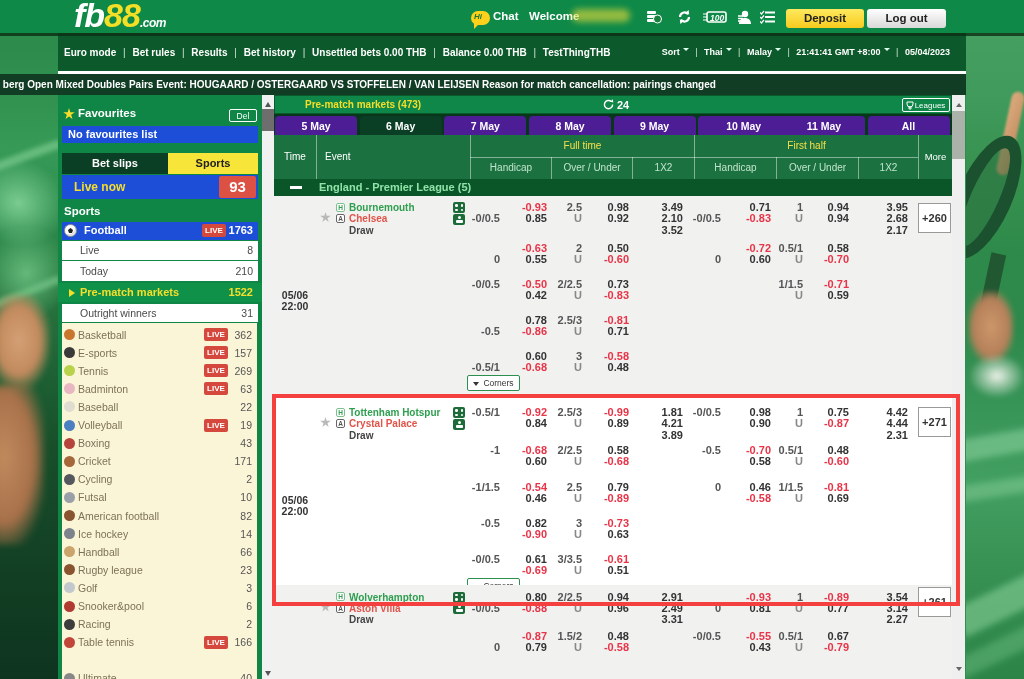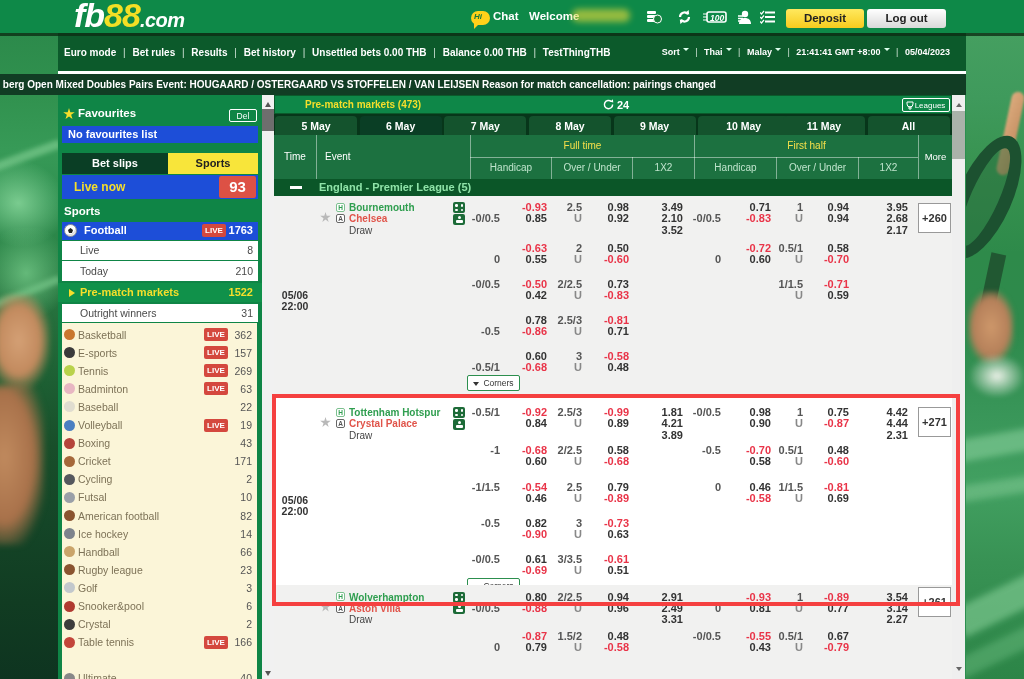--- a/index.html
+++ b/index.html
@@ -20,21 +20,21 @@
 #bgr .slv{position:absolute;left:4px;top:322px;width:54px;height:42px;background:radial-gradient(ellipse,rgba(246,246,240,.95),rgba(230,230,225,0) 75%);filter:blur(2px)}
 #bgr .st1{position:absolute;left:-10px;top:400px;width:90px;height:22px;background:rgba(160,225,175,.45);transform:rotate(-10deg);filter:blur(3px)}
 #bgr .st2{position:absolute;left:-10px;top:447px;width:90px;height:16px;background:rgba(150,215,165,.4);transform:rotate(-9deg);filter:blur(3px)}
 #bgr .st3{position:absolute;left:-12px;top:555px;width:96px;height:30px;background:rgba(150,220,165,.5);transform:rotate(-26deg);filter:blur(3px)}
 #bgr .st4{position:absolute;left:-12px;top:606px;width:96px;height:20px;background:rgba(120,200,140,.38);transform:rotate(-26deg);filter:blur(3px)}
 
 #band{position:absolute;left:0;top:33px;width:1024px;height:3px;background:rgba(12,45,20,.8);z-index:9}
 #top{position:absolute;left:0;top:0;width:1024px;height:33px;background:#0e8948}
 #logo{position:absolute;left:74px;top:-4px;font-style:italic;font-weight:bold;font-size:34px;letter-spacing:-1px;color:#fff}
 #logo b{color:#f3df25}
-#logo i{font-size:20px;letter-spacing:-0.5px}
+#logo i{font-size:12px;letter-spacing:-0.5px}
 .tbt{position:absolute;top:0;height:33px;line-height:33px;color:#fff;font-size:11.5px;font-weight:bold}
 #chat{position:absolute;left:471px;top:11px;width:19px;height:14px;background:#ffd11a;border-radius:7px}
 #chat:after{content:"";position:absolute;left:3px;top:12px;border:3px solid transparent;border-top-color:#ffd11a;border-left-color:#ffd11a}
 #chat b{position:absolute;left:3px;top:1px;font-size:8px;color:#1a7a3c;font-style:italic}
 #wnick{position:absolute;left:572px;top:9px;width:58px;height:13px;background:#ddd63c;border-radius:6px;filter:blur(3px);opacity:.65}
 .ticn{position:absolute;top:10px;fill:#fff}
 #dep{position:absolute;left:786px;top:9px;width:78px;height:19px;background:linear-gradient(#ffe95e,#f7cb1e);border-radius:3px;color:#222;font-size:11.5px;font-weight:bold;text-align:center;line-height:19px}
 #out{position:absolute;left:867px;top:9px;width:79px;height:19px;background:linear-gradient(#ffffff,#d9d9d9);border-radius:3px;color:#222;font-size:11.5px;font-weight:bold;text-align:center;line-height:19px}
 
 #menu{position:absolute;left:58px;top:33px;width:908px;height:41px;background:#0c5a2b;border-bottom:3px solid #fff;color:#fff}
@@ -85,39 +85,39 @@
 #sscroll .th{position:absolute;left:0;top:14px;width:12px;height:22px;background:#6e6e6e}
 
 #main{position:absolute;left:274px;top:95px;width:678px;height:584px;background:#f1f1f0;overflow:hidden}
 #toolbar{position:absolute;left:0;top:0;width:678px;height:19px;background:#0e8748;border:1px solid #0b5a2b}
 #toolbar .tt{position:absolute;left:30px;top:0;color:#f6df2b;font-weight:bold;font-size:10px;line-height:18px}
 #toolbar .cnt24{position:absolute;left:342px;top:0;color:#fff;font-weight:bold;font-size:11px;line-height:18px}
 #toolbar .rf{position:absolute;left:328px;top:3px;width:11px;height:11px}
 #pickbtn{position:absolute;right:1px;top:2px;width:48px;height:14px;border:1px solid #fff;border-radius:2px;color:#fff;font-size:8px;text-align:center;line-height:13px;padding-left:8px}
 #pickbtn svg{position:absolute;left:3px;top:2px}
 #dtabs{position:absolute;left:0;top:19px;width:678px;height:21px;background:#07361a}
-.dtab{position:absolute;top:1.5px;height:19.5px;background:#14532d;border-radius:4px 4px 0 0;color:#fff;font-weight:bold;font-size:10.5px;text-align:center;line-height:20px}
+.dtab{position:absolute;top:1.5px;height:19.5px;background:#4c1d95;border-radius:4px 4px 0 0;color:#fff;font-weight:bold;font-size:10.5px;text-align:center;line-height:20px}
 .dtab.sel{background:#0a3e25}
 
 #thead{position:absolute;left:0;top:40px;width:678px;height:44px;background:#1c7140;color:#fff}
 #thead .c{position:absolute;border-left:1px solid rgba(255,255,255,.45);font-size:10px;text-align:center}
 #thead .yl{color:#f6e04a}
 #thead .gn{color:#bfe4cc}
 
 #league{position:absolute;left:0;top:84px;width:784px;height:17px;background:#0b5628}
 #league .mn{position:absolute;left:16px;top:7px;width:12px;height:3px;background:#fff}
 #league .lt{position:absolute;left:45px;top:0;color:#8fe3a8;font-weight:bold;font-size:11px;line-height:17px}
 
 .mblk{position:absolute;left:0;width:678px;background:#f1f1f0}
 #mb2{background:#fff}
 #redbox{position:absolute;left:272px;top:394px;width:688px;height:212px;border:4px solid #f54040;z-index:5}
 .num{position:absolute;font-size:11px;font-weight:bold;height:11.4px;line-height:11.4px}
 .ok{color:#333} .orr{color:#e93448} .og{color:#555} .ou{color:#888}
 .tname{position:absolute;left:75px;font-size:10px;font-weight:bold;height:11.4px;line-height:11.4px}
-.tgreen{color:#2f9e4f} .tred{color:#e0544a} .tdraw{color:#444;font-weight:normal}
+.tgreen{color:#2f9e4f} .tred{color:#e0544a} .tdraw{color:#444;font-weight:bold}
 .ticon{position:absolute;left:62px;width:9px;height:9px;border:1px solid #7cc08f;border-radius:2px;font-size:6.5px;font-weight:bold;color:#2f9e4f;text-align:center;line-height:8px;background:#fff}
 .ta{border-color:#666;color:#555}
 .star{position:absolute;left:46px;width:11px;height:11px;background:#b9b9b9;clip-path:polygon(50% 0%,61% 35%,98% 35%,68% 57%,79% 91%,50% 70%,21% 91%,32% 57%,2% 35%,39% 35%)}
 .pic{position:absolute;left:179px;width:12px;height:11px;background:#1d6b38;border-radius:2px}
 .pic i{position:absolute;width:2.5px;height:2.5px;background:#fff;border-radius:50%}
 .pic i:nth-child(1){left:2px;top:2px} .pic i:nth-child(2){right:2px;top:2px}
 .pic i:nth-child(3){left:2px;bottom:2px} .pic i:nth-child(4){right:2px;bottom:2px}
 .pic b{position:absolute;left:4.5px;top:2px;width:3px;height:3px;background:#fff;border-radius:50%}
 .pic u{position:absolute;left:2.5px;top:6px;width:7px;height:3px;background:#fff;border-radius:1px}
 .mtime{position:absolute;left:0px;width:42px;text-align:center;font-size:10.5px;font-weight:bold;color:#333;line-height:11.4px}
@@ -309,21 +309,21 @@
       <span class="spn">Golf</span>
       <span class="spc">3</span>
     </div>
     <div class="sprow" style="top:502.0px">
       <span class="spi" style="background:#b03a30"></span>
       <span class="spn">Snooker&amp;pool</span>
       <span class="spc">6</span>
     </div>
     <div class="sprow" style="top:520.1px">
       <span class="spi" style="background:#3d3d3d"></span>
-      <span class="spn">Crystal</span>
+      <span class="spn">Racing</span>
       <span class="spc">2</span>
     </div>
     <div class="sprow" style="top:538.2px">
       <span class="spi" style="background:#c2453a"></span>
       <span class="spn">Table tennis</span>
       <span class="lv">LIVE</span>
       <span class="spc">166</span>
     </div>
     <div class="sprow" style="top:574.4px">
       <span class="spi" style="background:#888888"></span>

